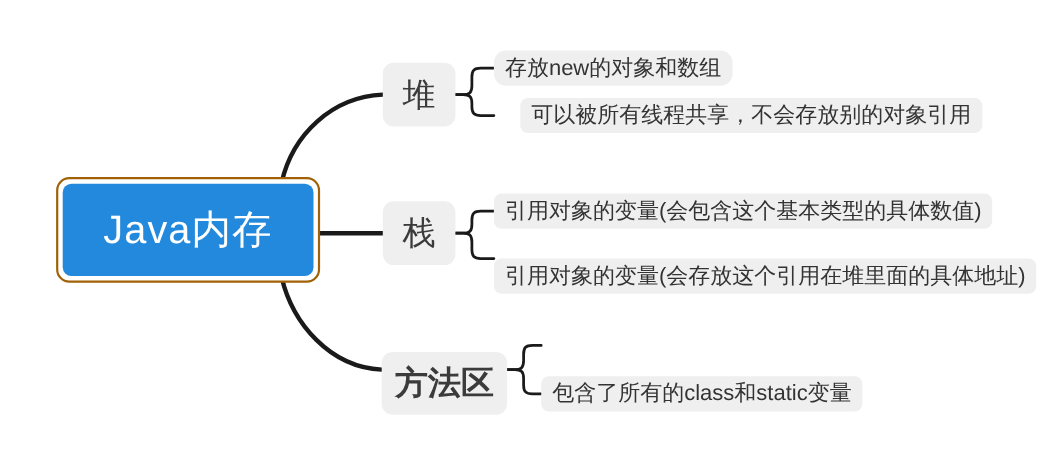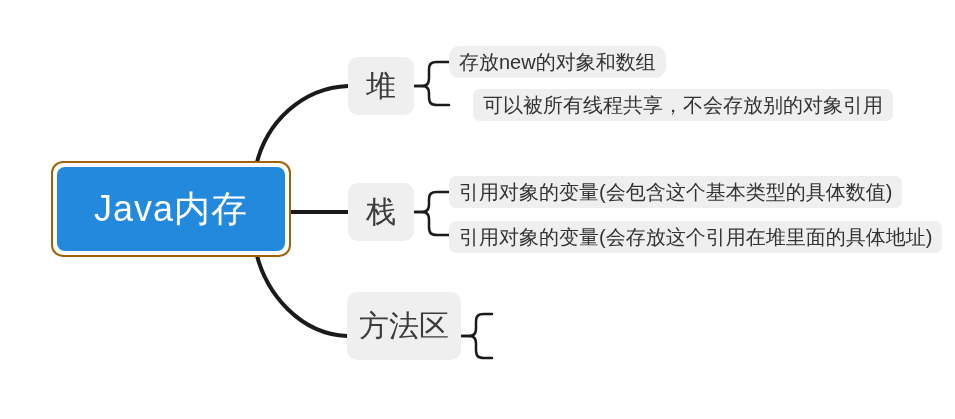--- a/index.html
+++ b/index.html
@@ -24,31 +24,31 @@
     cursor: default;
   }
 
   .branch-topic {
     position: absolute; background: #efefef; border-radius: 10px;
     display: flex; align-items: center; justify-content: center;
     color: #3b3b3b; font-size: 30px; white-space: nowrap; cursor: default;
   }
   .branch-heap   { left: 348px; top: 57px;  width: 66px;  height: 58px; }
   .branch-stack  { left: 348px; top: 183px; width: 66px;  height: 58px; }
-  .branch-method { left: 347px; top: 292px; width: 114px; height: 68px; }
+  .branch-method { left: 347px; top: 320px; width: 114px; height: 57px; font-weight: bold; }
 
   .leaf-topic {
     position: absolute; background: #efefef; border-radius: 7px;
     padding: 4px 10px; line-height: 24px; height: 32px;
     color: #333333; font-size: 20px; white-space: nowrap; cursor: default;
   }
   .leaf-h1 { left: 449px; top: 46px; border-radius: 11px;  }
   .leaf-h2 { left: 449px; top: 89px; margin-left: 24px;  }
   .leaf-s1 { left: 449px; top: 176px; }
-  .leaf-s2 { left: 449px; top: 221px; }
+  .leaf-s2 { left: 449px; top: 235px; }
   .leaf-m1 { left: 492px; top: 298px; }
   .leaf-m2 { left: 492px; top: 342px; }
 </style>
 </head>
 <body>
 
 <div class="canvas">
 
   <svg class="links" viewBox="0 0 955 419" aria-hidden="true">
 
@@ -78,14 +78,15 @@
 
   <div class="leaf-topic leaf-h1">存放new的对象和数组</div>
 
   <div class="leaf-topic leaf-h2">可以被所有线程共享，不会存放别的对象引用</div>
 
   <div class="leaf-topic leaf-s1">引用对象的变量(会包含这个基本类型的具体数值)</div>
 
   <div class="leaf-topic leaf-s2">引用对象的变量(会存放这个引用在堆里面的具体地址)</div>
 
 
+  <div class="leaf-topic leaf-m2">包含了所有的class和static变量</div>
 
 </div>
 
 </body></html>

